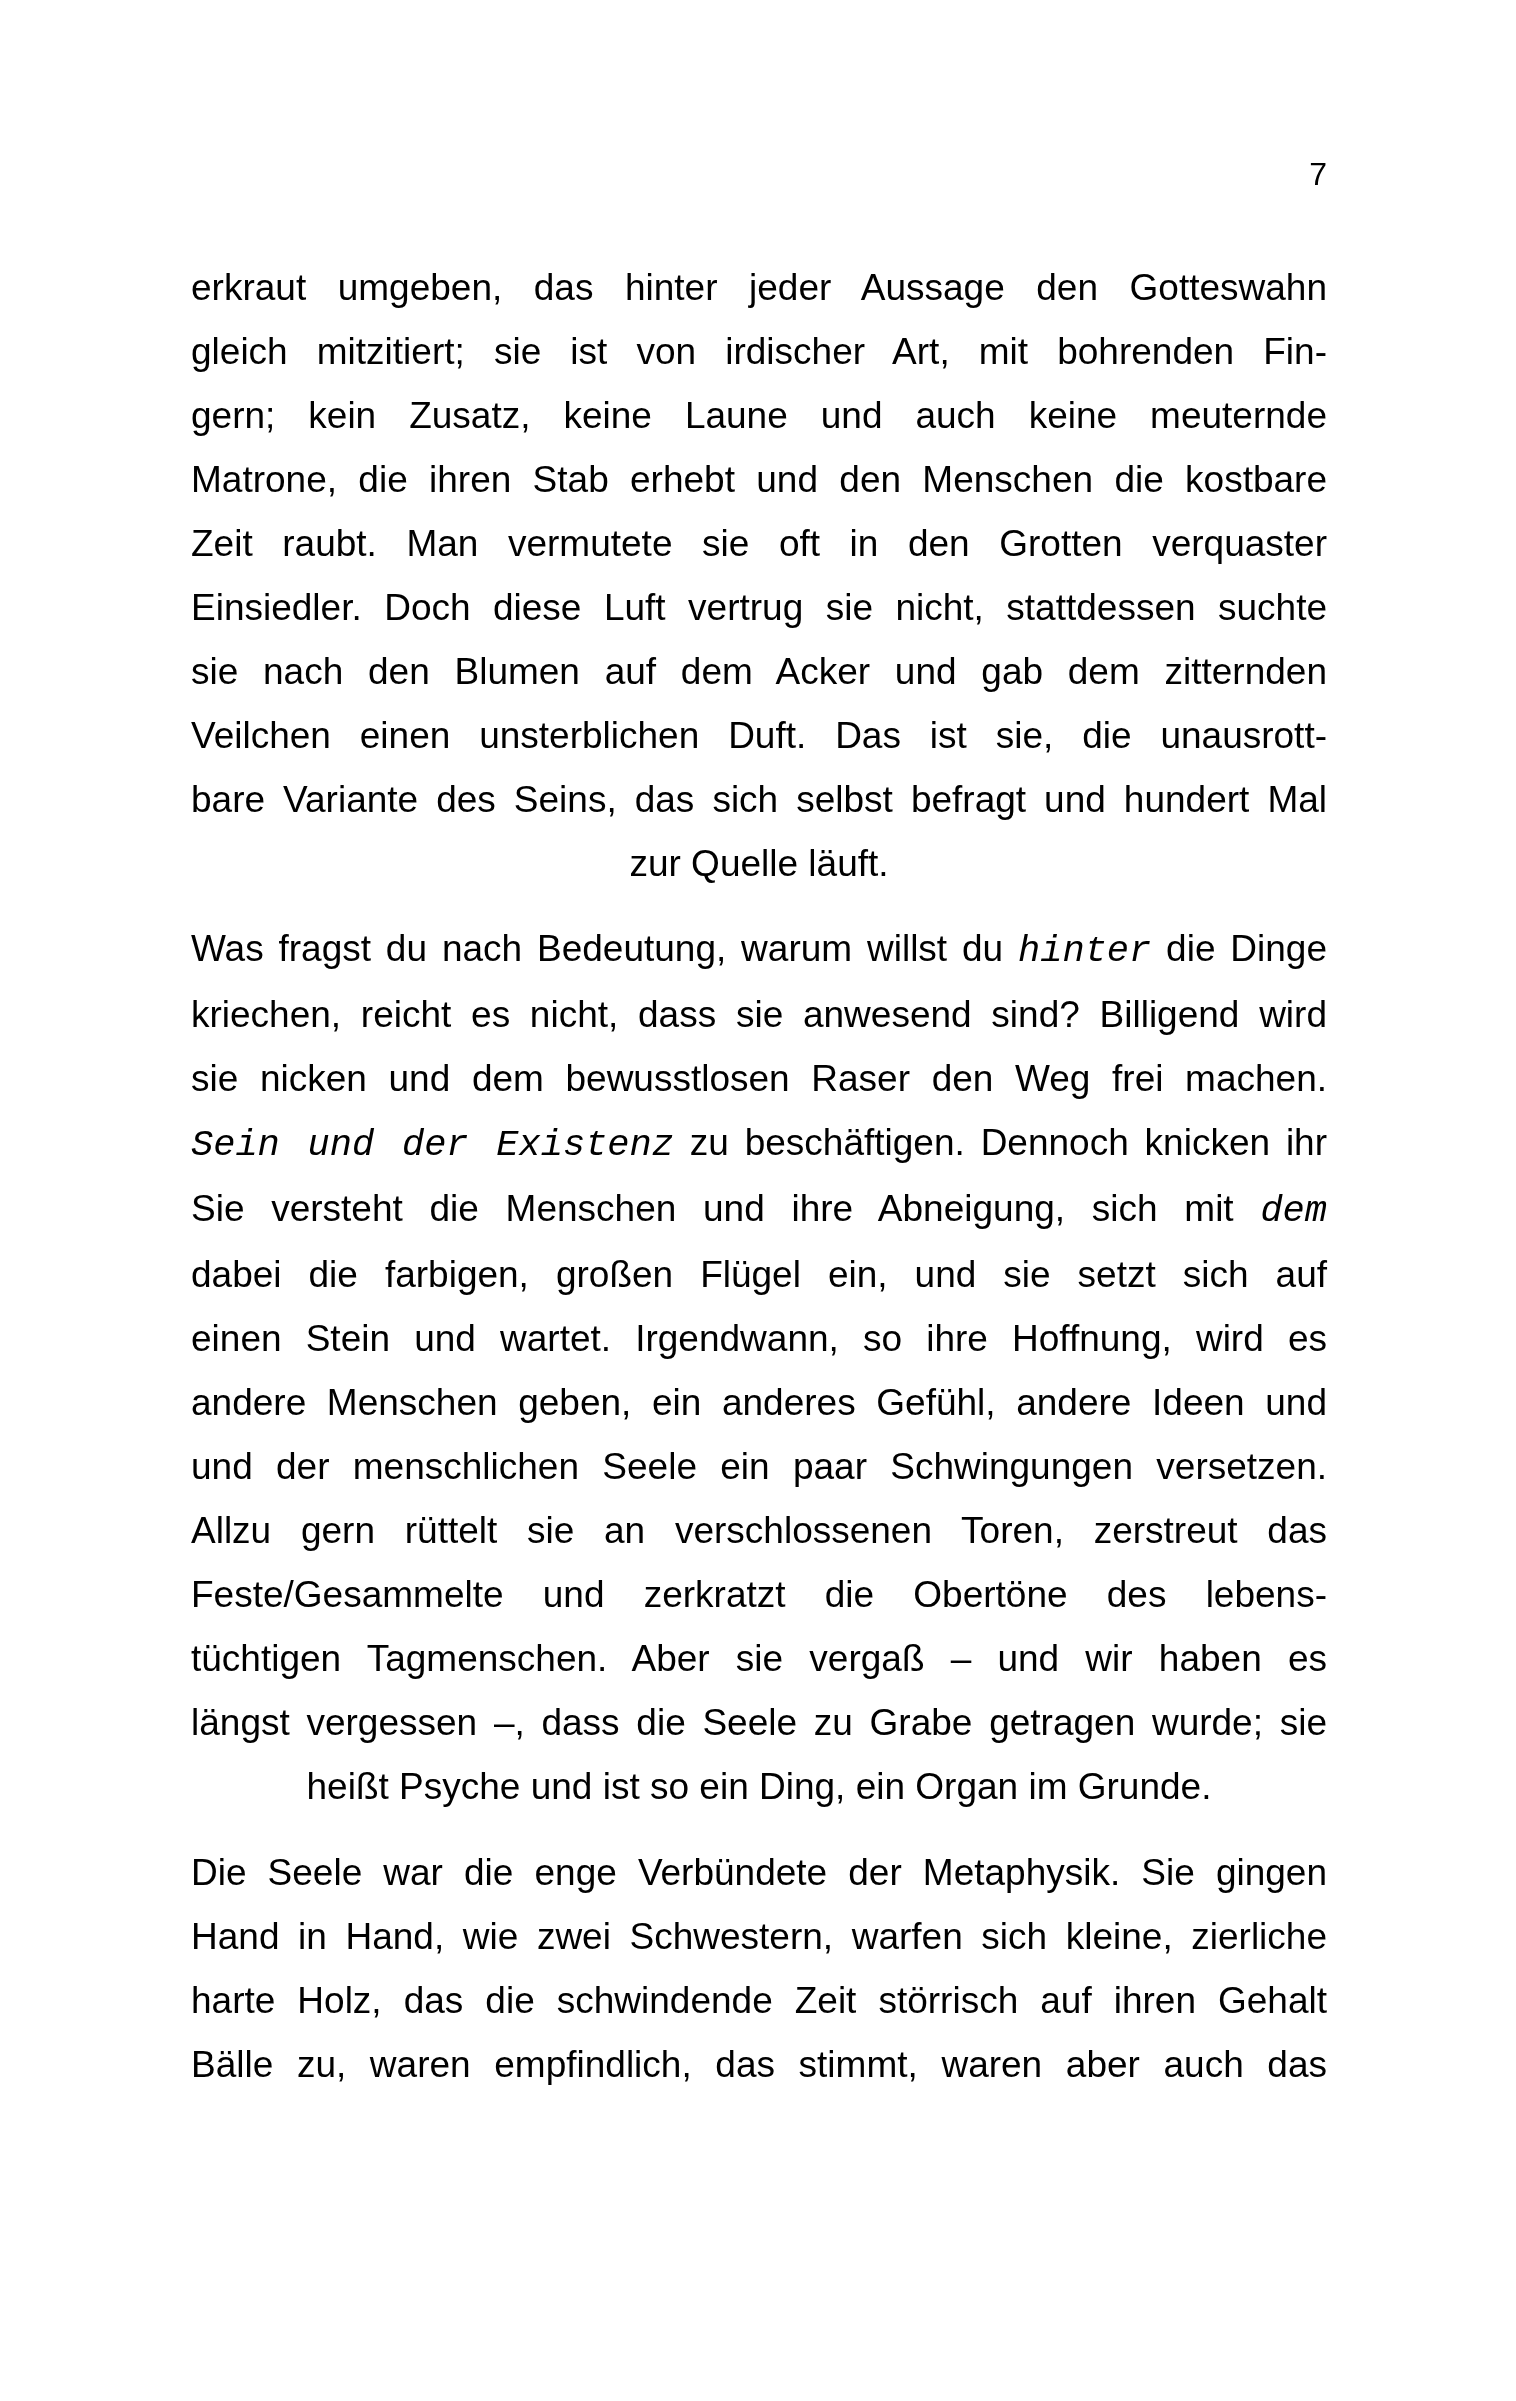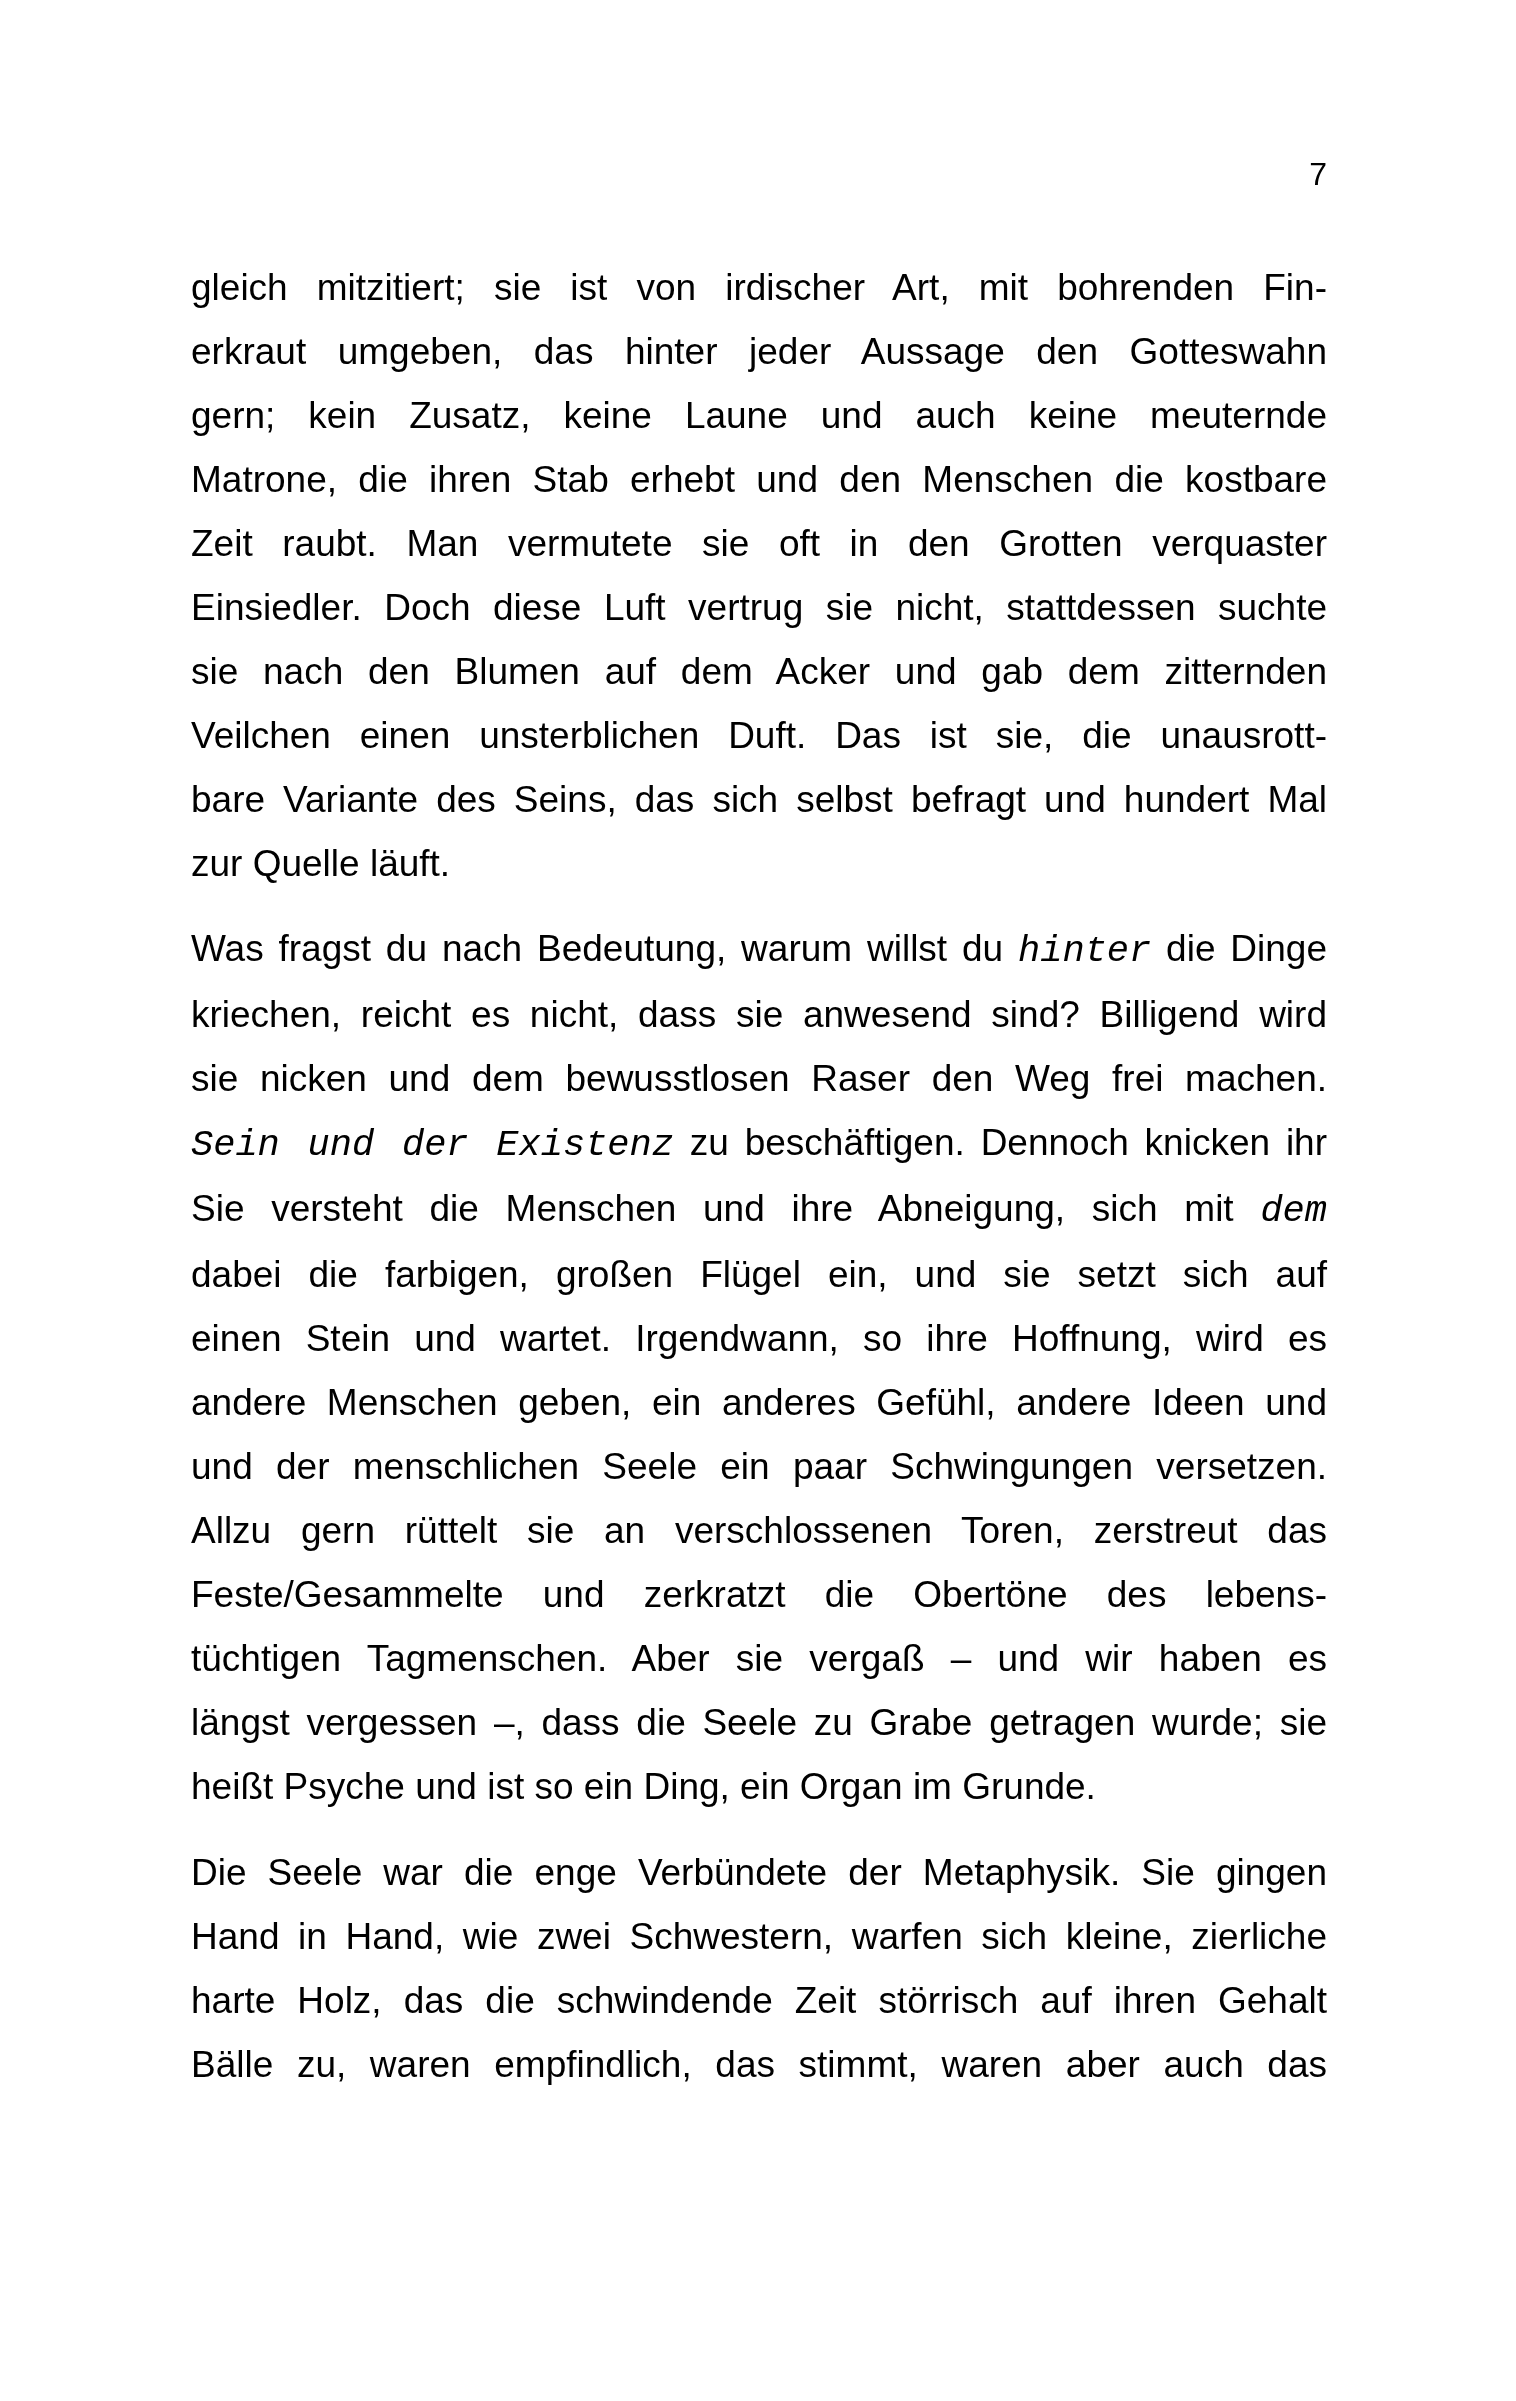--- a/index.html
+++ b/index.html
@@ -41,36 +41,36 @@
   .line {
     font-size: 37px;
     line-height: 64px;
     white-space: normal;
   }
   .line.just {
     text-align: justify;
     text-align-last: justify;
   }
   .line.nojust {
-    text-align: left;
+    text-align: center;
   }
   .line em {
     font-style: italic;
     font-family: Liberation Mono, monospace;
   }
 </style>
 </head>
 <body>
 
 <div class="page">
   <div class="page-number">7</div>
   <div class="text-block" id="text-block">
       <div class="paragraph">
+        <div class="line just"><span>erkraut umgeben, das hinter jeder Aussage den Gotteswahn</span></div>
         <div class="line just"><span>gleich mitzitiert; sie ist von irdischer Art, mit bohrenden Fin-</span></div>
-        <div class="line just"><span>erkraut umgeben, das hinter jeder Aussage den Gotteswahn</span></div>
         <div class="line just"><span>gern; kein Zusatz, keine Laune und auch keine meuternde</span></div>
         <div class="line just"><span>Matrone, die ihren Stab erhebt und den Menschen die kostbare</span></div>
         <div class="line just"><span>Zeit raubt. Man vermutete sie oft in den Grotten verquaster</span></div>
         <div class="line just"><span>Einsiedler. Doch diese Luft vertrug sie nicht, stattdessen suchte</span></div>
         <div class="line just"><span>sie nach den Blumen auf dem Acker und gab dem zitternden</span></div>
         <div class="line just"><span>Veilchen einen unsterblichen Duft. Das ist sie, die unausrott-</span></div>
         <div class="line just"><span>bare Variante des Seins, das sich selbst befragt und hundert Mal</span></div>
         <div class="line nojust"><span>zur Quelle läuft.</span></div>
       </div>
       <div class="paragraph">

